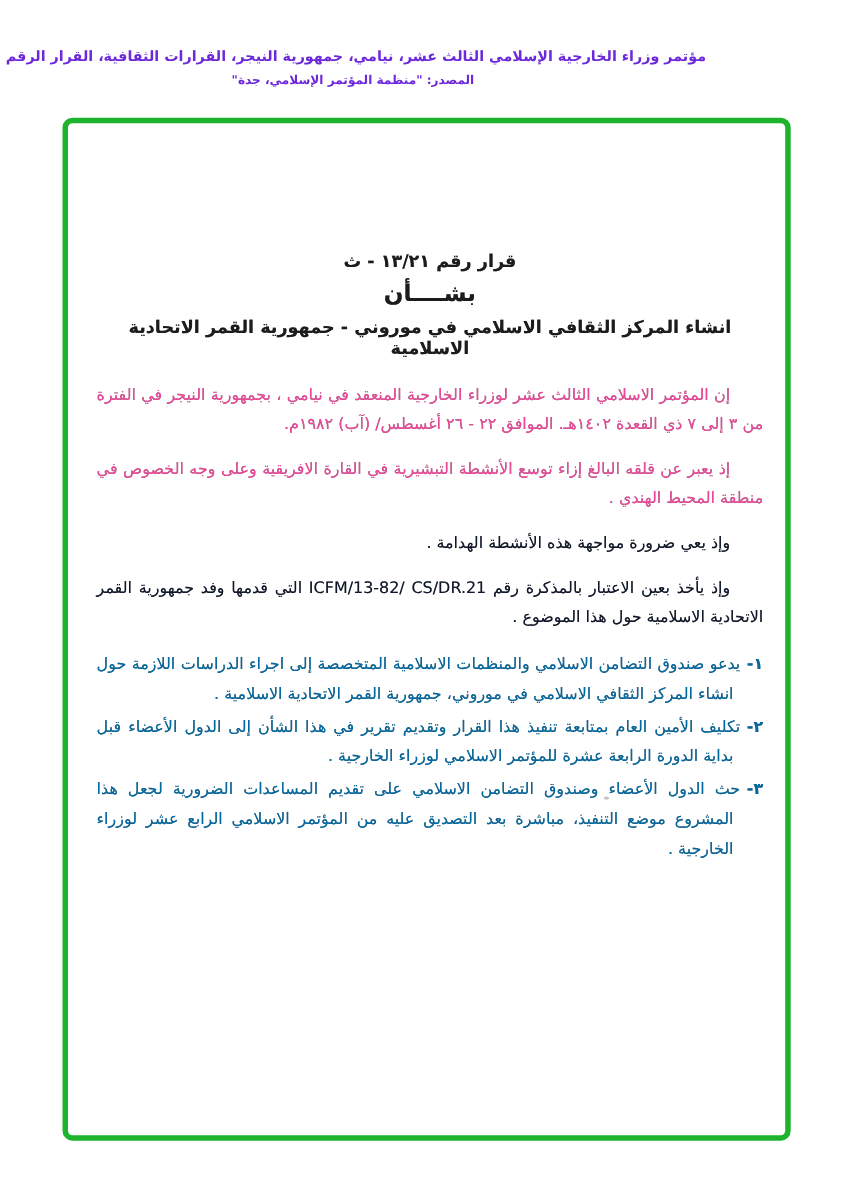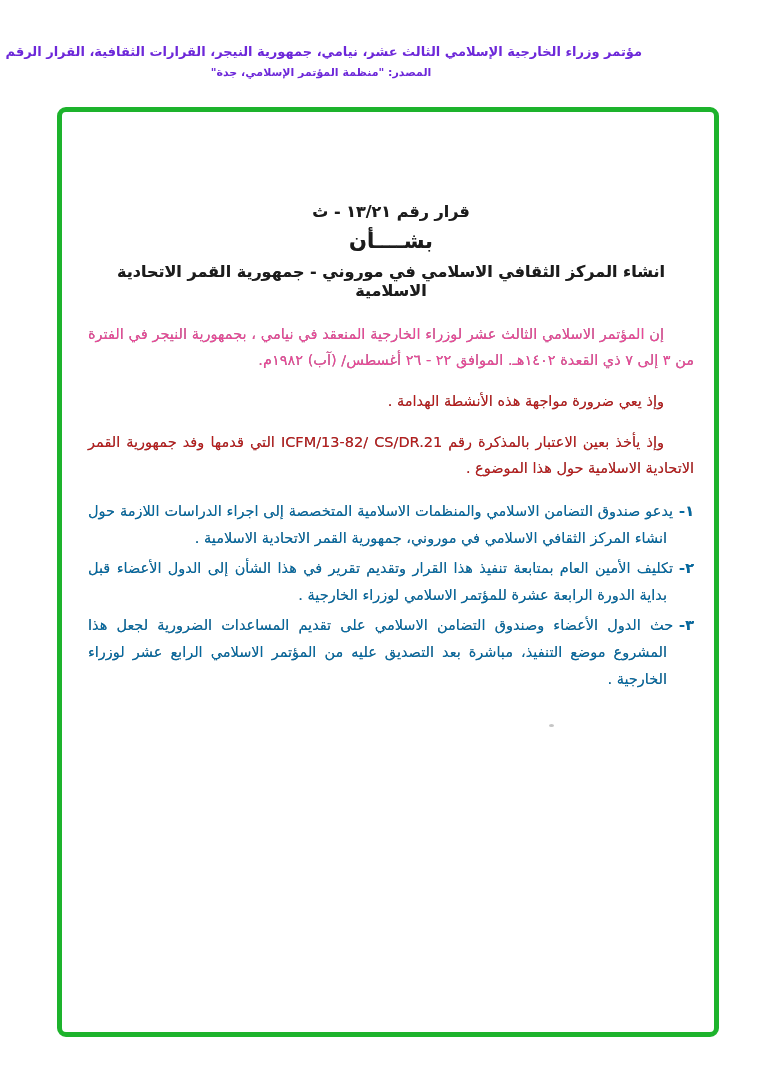--- a/index.html
+++ b/index.html
@@ -48,21 +48,21 @@
     border-radius: 9px;
     background: #ffffff;
     box-sizing: content-box;
   }
   
   .doc {
     position: absolute;
     top: 0;
     right: 0;
     width: 100%;
-    padding: 90px 20px 0 26px;
+    padding: 116px 20px 0 26px;
     box-sizing: border-box;
     direction: rtl;
     color: #1c1c1c;
     text-shadow: 0 0 0.5px rgba(20,20,20,0.55);
   }
   .res-num {
     text-align: center;
     font-size: 16px;
     font-weight: 700;
   }
@@ -78,21 +78,21 @@
     font-weight: 700;
     margin-top: 9px;
     margin-bottom: 21px;
   }
   .para {
     font-size: 14.5px;
     line-height: 26px;
     text-align: justify;
     text-indent: 30px;
     margin: 0 0 15px 0;
-    color: #b91c1c;
+    color: #0f172a;
   }
   .para.faded { color: #ec4899; }
   .items {
     margin-top: 17px;
   }
   .item {
     font-size: 14.5px;
     line-height: 27px;
     text-align: justify;
     padding-right: 27px;
@@ -126,20 +126,21 @@
     <div class="doc">
 
       <div class="res-num">قرار رقم ١٣/٢١ - ث</div>
 
       <div class="regarding">بشــــأن</div>
 
       <div class="doc-title">انشاء المركز الثقافي الاسلامي في موروني - جمهورية القمر الاتحادية الاسلامية</div>
 
       <p class="para faded">إن المؤتمر الاسلامي الثالث عشر لوزراء الخارجية المنعقد في نيامي ، بجمهورية النيجر في الفترة من ٣ إلى ٧ ذي القعدة ١٤٠٢هـ. الموافق ٢٢ - ٢٦ أغسطس/ (آب) ١٩٨٢م.</p>
 
+      <p class="para faded">إذ يعبر عن قلقه البالغ إزاء توسع الأنشطة التبشيرية في القارة الافريقية وعلى وجه الخصوص في منطقة المحيط الهندي .</p>
 
       <p class="para">وإذ يعي ضرورة مواجهة هذه الأنشطة الهدامة .</p>
 
       <p class="para">وإذ يأخذ بعين الاعتبار بالمذكرة رقم ICFM/13-82/ CS/DR.21 التي قدمها وفد جمهورية القمر الاتحادية الاسلامية حول هذا الموضوع .</p>
 
       <div class="items">
         <div class="item">
           <span class="num">١-</span><span>يدعو صندوق التضامن الاسلامي والمنظمات الاسلامية المتخصصة إلى اجراء الدراسات اللازمة حول انشاء المركز الثقافي الاسلامي في موروني، جمهورية القمر الاتحادية الاسلامية .</span>
         </div>
         <div class="item">

